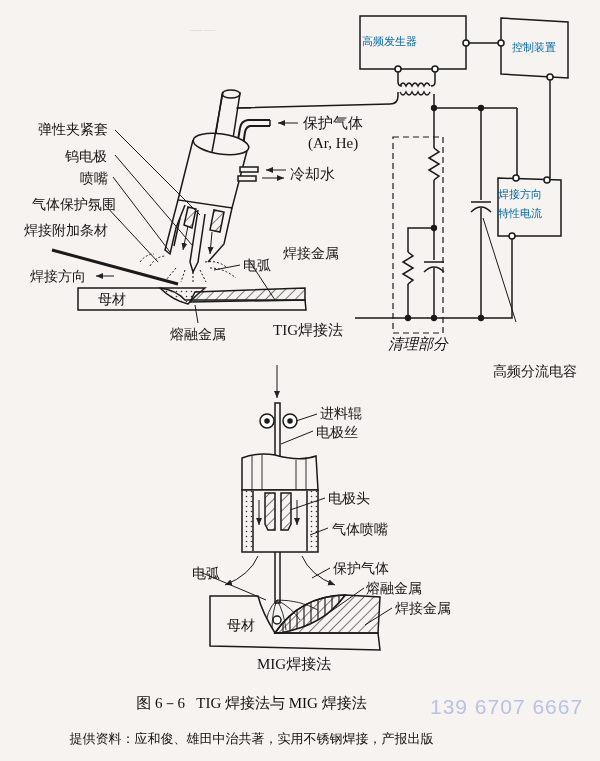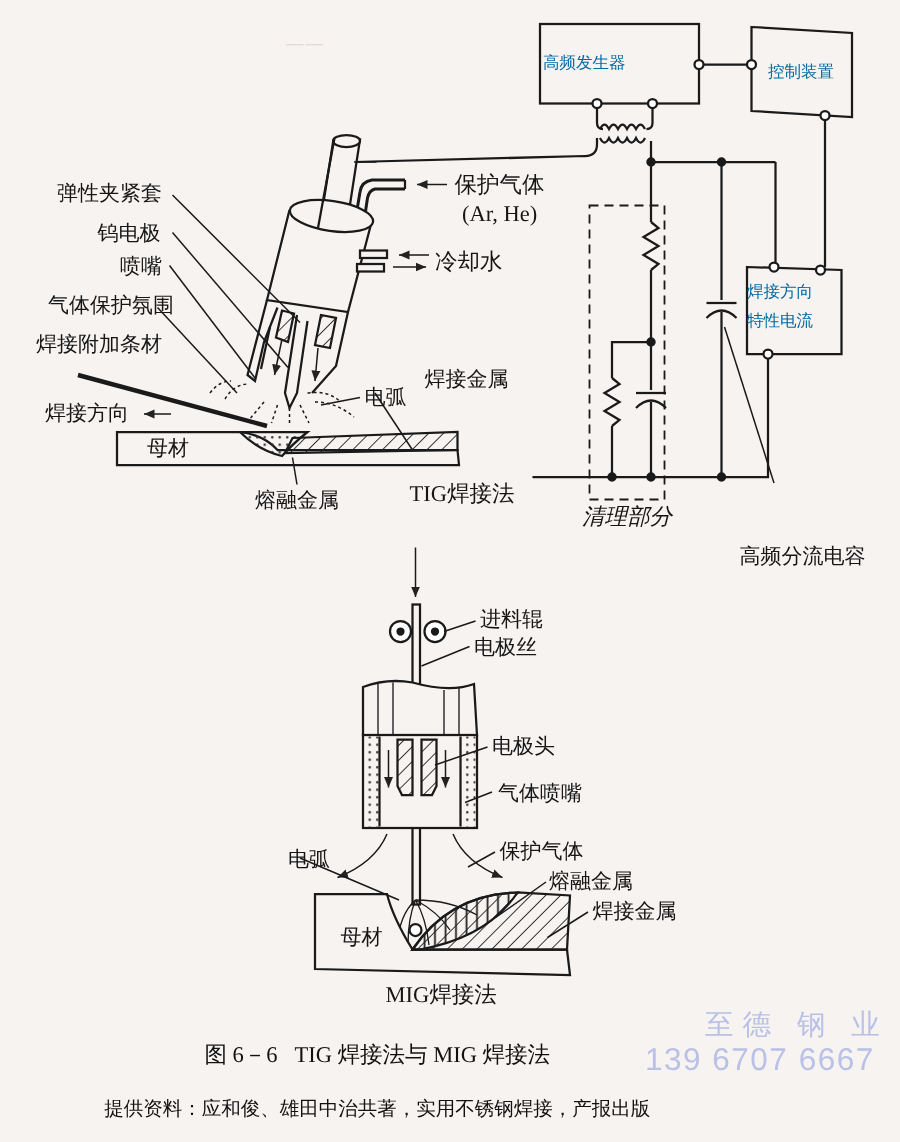--- a/index.html
+++ b/index.html
@@ -250,21 +250,20 @@
 <div class="lbl" style="left:316px;top:424px;">电极丝</div>
 <div class="lbl" style="left:328px;top:490px;">电极头</div>
 <div class="lbl" style="left:332px;top:521px;">气体喷嘴</div>
 <div class="lbl" style="left:333px;top:560px;">保护气体</div>
 <div class="lbl" style="left:192px;top:565px;">电弧</div>
 <div class="lbl" style="left:366px;top:580px;">熔融金属</div>
 <div class="lbl" style="left:395px;top:600px;">焊接金属</div>
 <div class="lbl" style="left:227px;top:617px;">母材</div>
 <div class="lbl ser" style="left:257px;top:656px;">MIG焊接法</div>
 
-<div class="watermark wm1">至德 钢 业</div>
 <div class="watermark wm2">139 6707 6667</div>
 
 <div class="caption main">
   <span>图 6－6</span>&nbsp;&nbsp;&nbsp;<span>TIG 焊接法与 MIG 焊接法</span>
 </div>
 <div class="caption sub">提供资料：应和俊、雄田中治共著，实用不锈钢焊接，产报出版</div>
 
 </div>
 
 </body></html>

